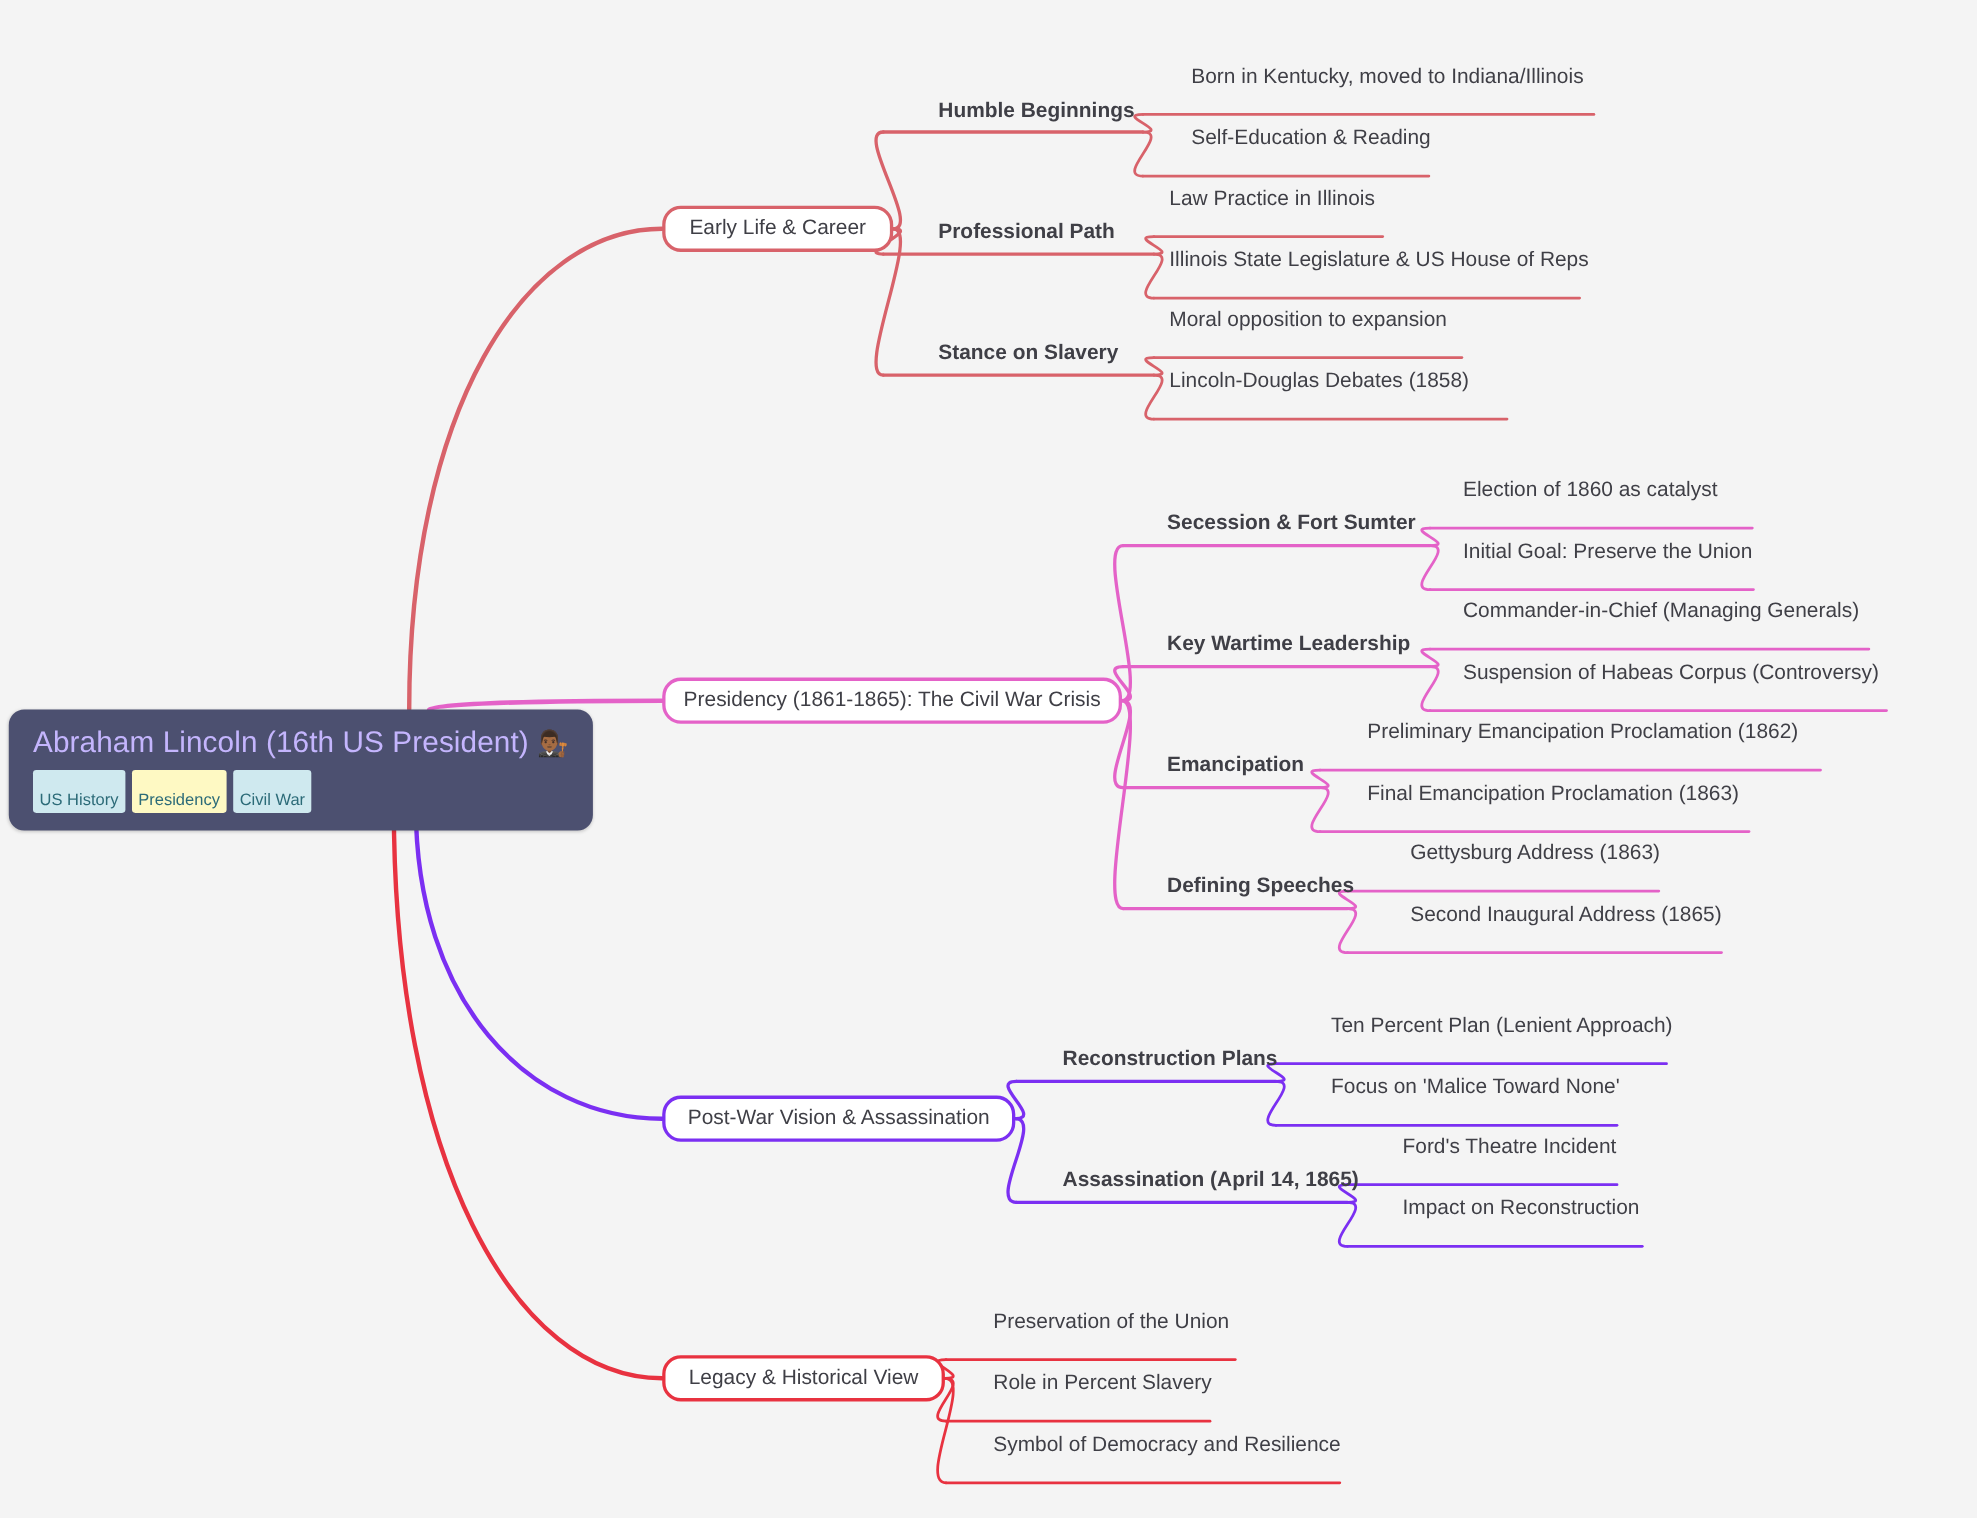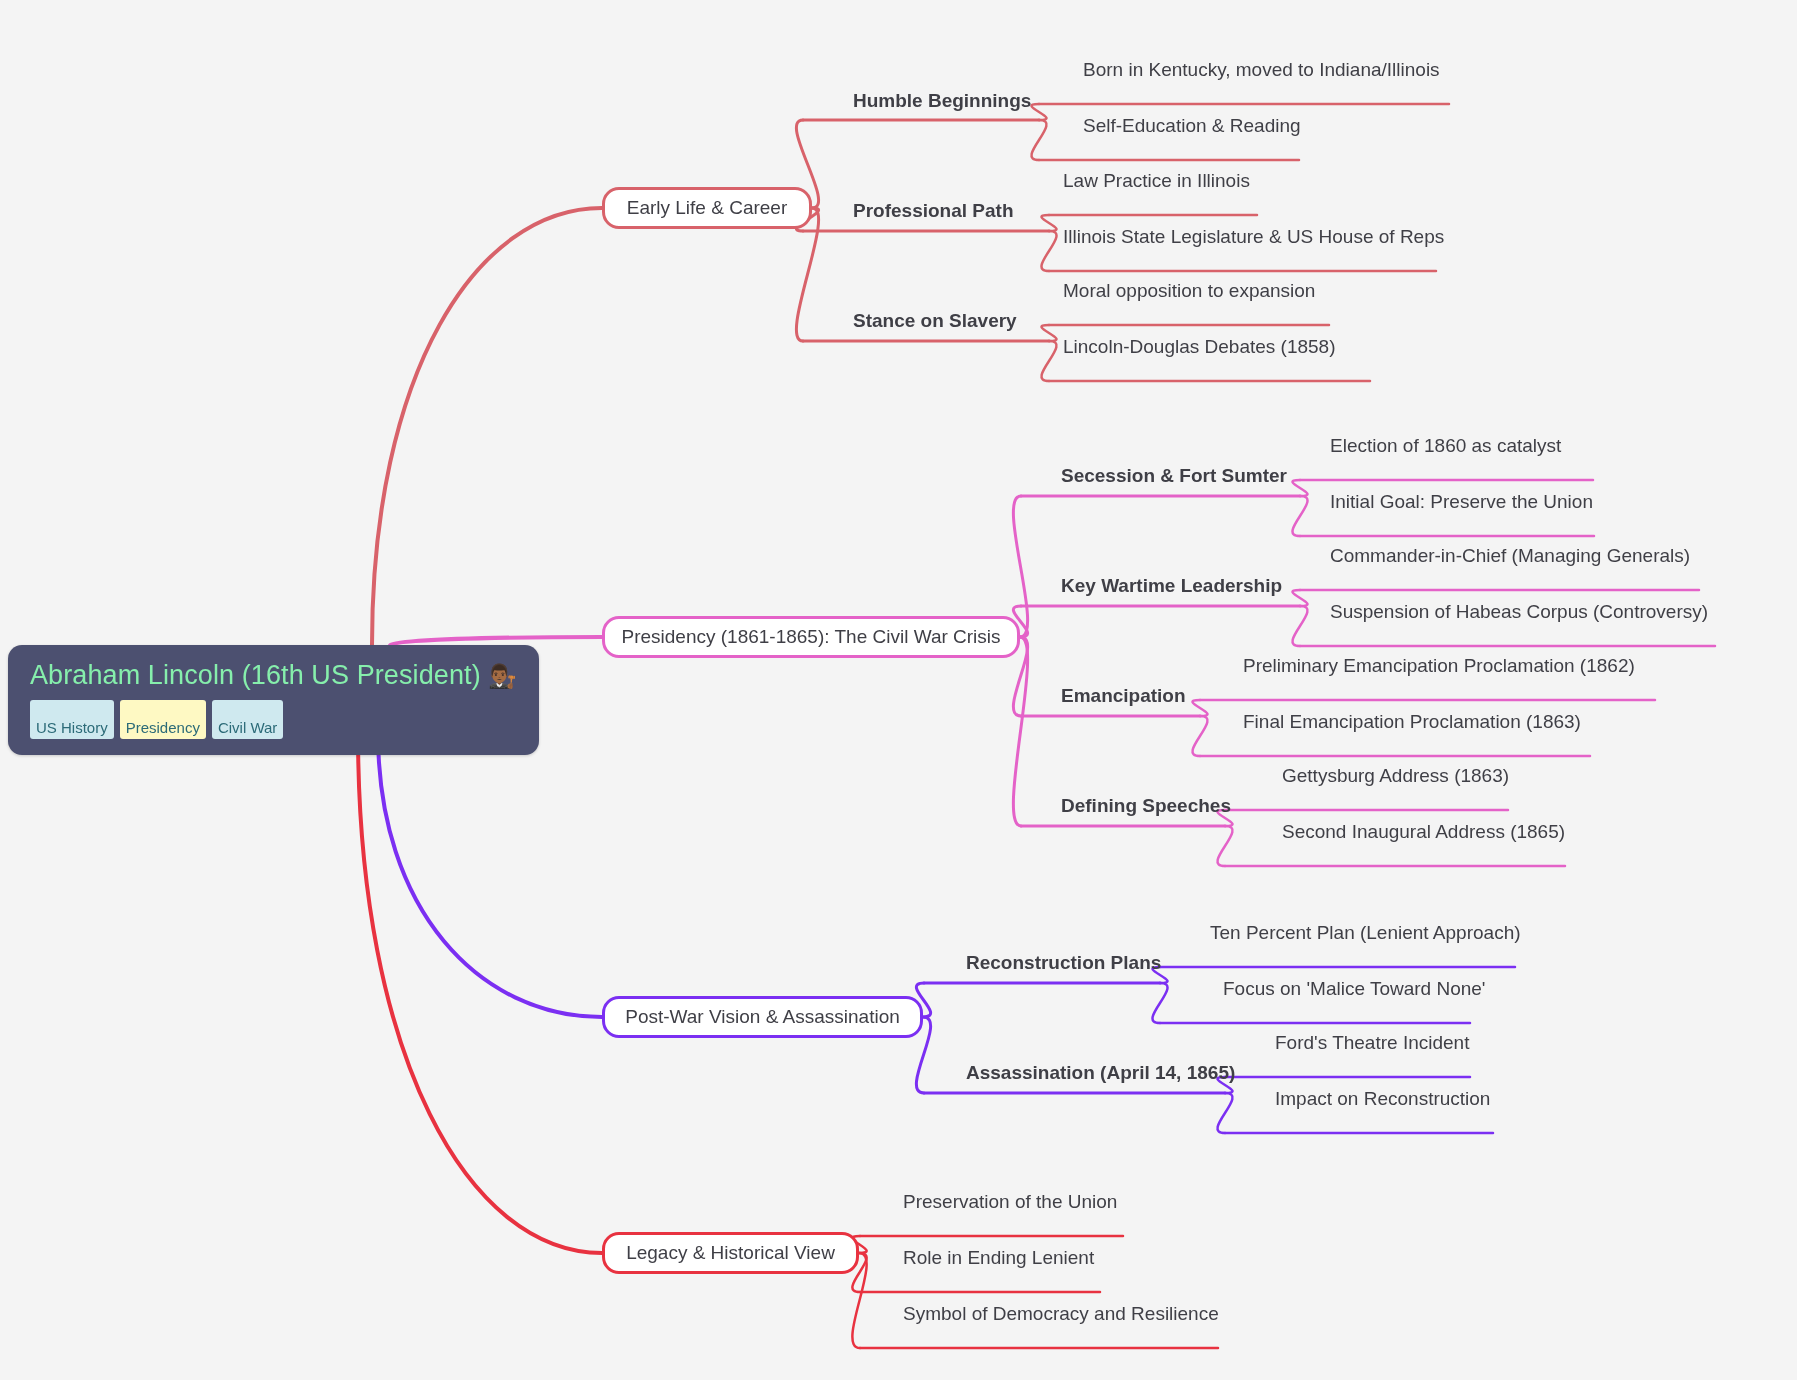--- a/index.html
+++ b/index.html
@@ -18,21 +18,21 @@
     background:#4c5070;
     border-radius:14px;
     padding:14px 22px 16px 22px;
     box-sizing:border-box;
     display:flex;
     flex-direction:column;
     gap:8px;
     box-shadow:0 1px 3px rgba(0,0,0,.18);
   }
   .root-title{
-    color:#86efac;
+    color:#c4b5fd;
     font-size:27px;
     line-height:32px;
     white-space:nowrap;
     letter-spacing:.1px;
   }
   .root-emoji{font-size:23px;}
   .tag-row{display:flex;gap:6px;}
   .tag{
     background:#cfe9ef;
     color:#2c6b78;
@@ -170,21 +170,21 @@
     <div class="txt leaf" style="left: 1330px; top: 623px;">Suspension of Habeas Corpus (Controversy)</div>
     <div class="txt lvl2" style="left: 1061px; top: 707px;">Emancipation</div>
     <div class="txt leaf" style="left: 1243px; top: 677px;">Preliminary Emancipation Proclamation (1862)</div>
     <div class="txt leaf" style="left: 1243px; top: 733px;">Final Emancipation Proclamation (1863)</div>
     <div class="txt lvl2" style="left: 1061px; top: 817px;">Defining Speeches</div>
     <div class="txt leaf" style="left: 1282px; top: 787px;">Gettysburg Address (1863)</div>
     <div class="txt leaf" style="left: 1282px; top: 843px;">Second Inaugural Address (1865)</div>
     <div class="branch-node" style="left: 602px; top: 996px; width: 321px; height: 42px; border-color: rgb(123, 47, 242);">Post-War Vision &amp; Assassination</div>
     <div class="txt lvl2" style="left: 966px; top: 974px;">Reconstruction Plans</div>
     <div class="txt leaf" style="left: 1210px; top: 944px;">Ten Percent Plan (Lenient Approach)</div>
-    <div class="txt leaf" style="left: 1210px; top: 1000px; margin-left: 13px;">Focus on 'Malice Toward None'</div>
+    <div class="txt leaf" style="left: 1210px; top: 1000px;">Focus on 'Malice Toward None'</div>
     <div class="txt lvl2" style="left: 966px; top: 1084px;">Assassination (April 14, 1865)</div>
     <div class="txt leaf" style="left: 1275px; top: 1054px;">Ford's Theatre Incident</div>
     <div class="txt leaf" style="left: 1275px; top: 1110px;">Impact on Reconstruction</div>
     <div class="branch-node" style="left: 602px; top: 1232px; width: 257px; height: 42px; border-color: rgb(232, 50, 64);">Legacy &amp; Historical View</div>
     <div class="txt leaf" style="left: 903px; top: 1213px;">Preservation of the Union</div>
-    <div class="txt leaf" style="left: 903px; top: 1269px;">Role in Ending Lenient</div>
+    <div class="txt leaf" style="left: 903px; top: 1269px;">Role in Percent Slavery</div>
     <div class="txt leaf" style="left: 903px; top: 1325px;">Symbol of Democracy and Resilience</div>
   </div>
 
 </body></html>

